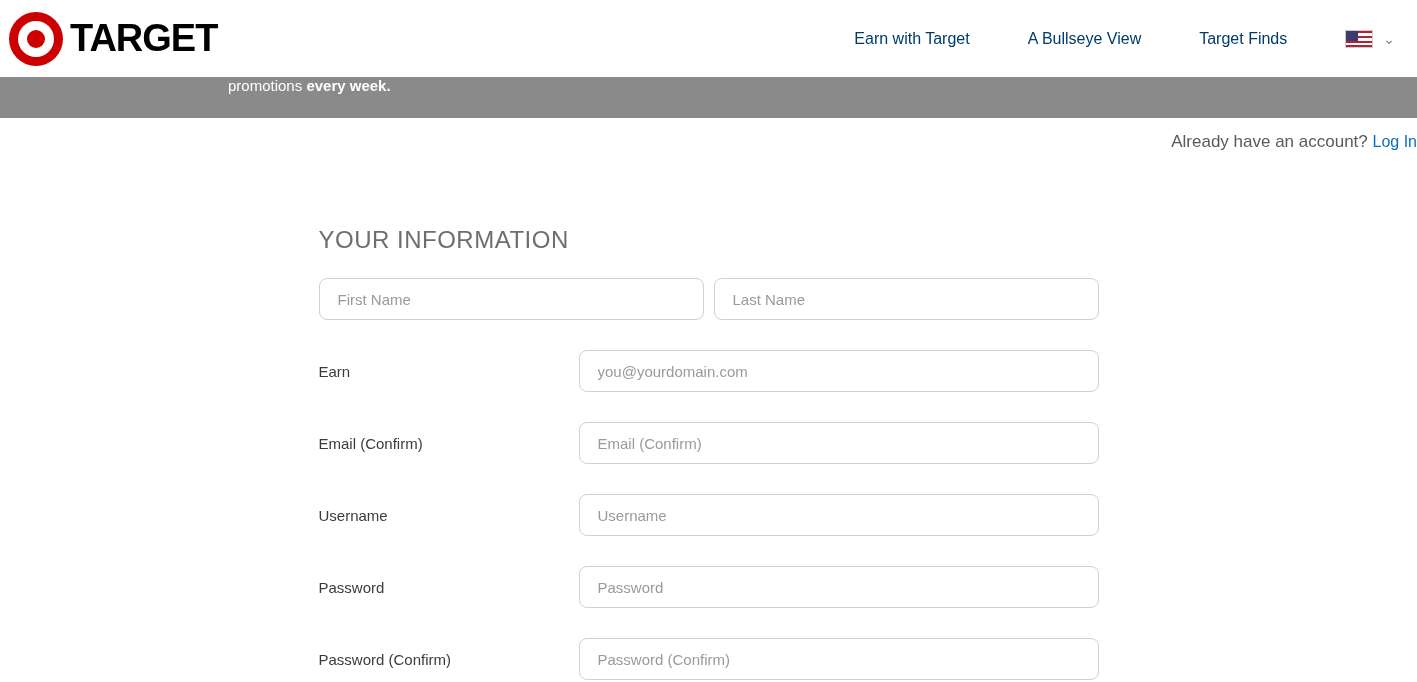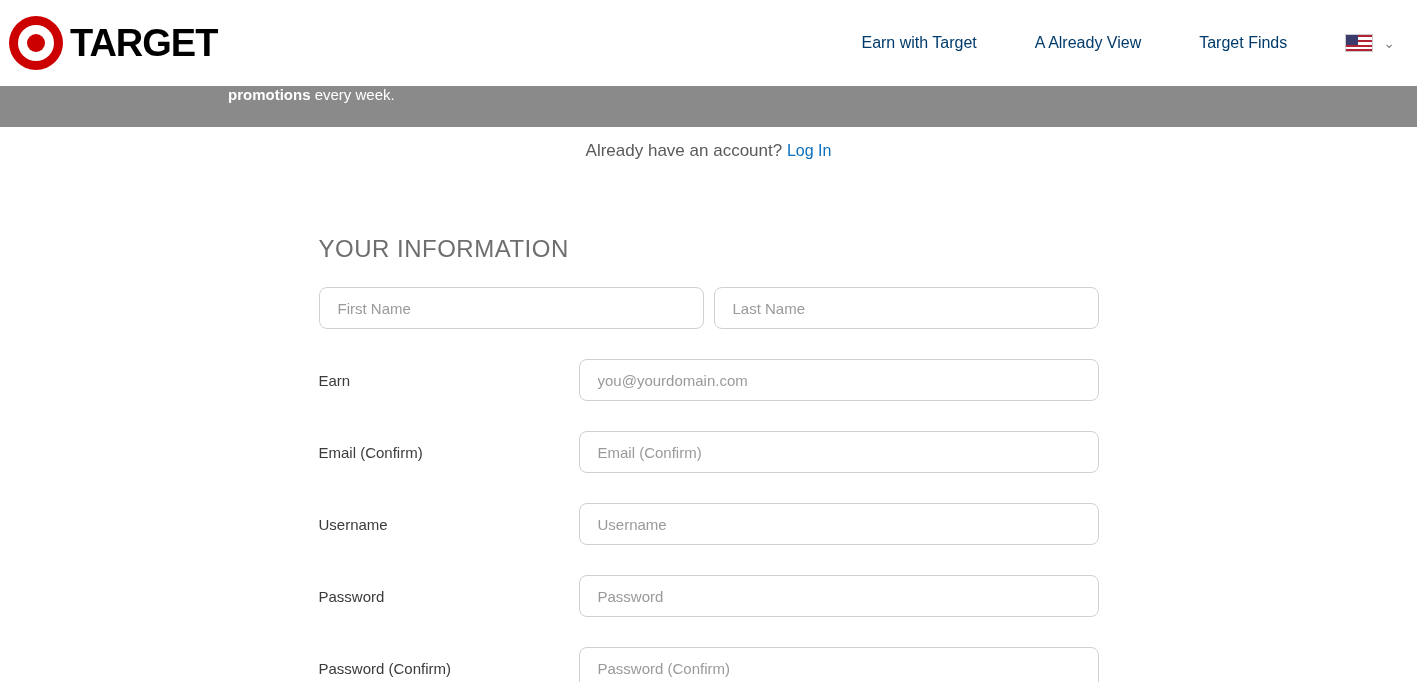--- a/index.html
+++ b/index.html
@@ -4,21 +4,21 @@
   <style>
     * { margin: 0; padding: 0; box-sizing: border-box; }
     body { font-family: -apple-system, BlinkMacSystemFont, "Segoe UI", Helvetica, Arial, sans-serif; color: #333; }
     
     .header {
       display: flex;
       align-items: center;
       justify-content: space-between;
       padding: 16px 8px 16px 8px;
       background: #fff;
-      height: 86px;
+      height: 77px;
     }
     .logo-wrap {
       display: flex;
       align-items: center;
       gap: 6px;
     }
     .logo-bullseye {
       display: inline-flex;
       align-items: center;
       justify-content: center;
@@ -77,25 +77,25 @@
       background: #8a8a8a;
       color: #fff;
       height: 41px;
       padding-left: 228px;
       font-size: 15px;
       display: flex;
       align-items: flex-start;
       padding-top: 0;
       line-height: 1.2;
     }
-    .banner .thin { font-weight: 700; }
-    .banner .bold { font-weight: 400; }
+    .banner .thin { font-weight: 400; }
+    .banner .bold { font-weight: 700; }
     
     .login-prompt {
-      text-align: center;
+      text-align: right;
       margin-top: 14px;
       font-size: 17px;
       color: #5a5a5a;
     }
     .login-prompt a {
       color: #0b6fbe;
       text-decoration: none;
       font-size: 16px;
     }
     
@@ -148,21 +148,21 @@
       <svg width="56" height="56" viewBox="0 0 56 56">
         <circle cx="28" cy="28" r="27" fill="#cc0000"></circle>
         <circle cx="28" cy="28" r="18" fill="#fff"></circle>
         <circle cx="28" cy="28" r="9" fill="#cc0000"></circle>
       </svg>
     </span>
     <span class="logo-text">TARGET</span>
   </div>
   <nav class="nav">
     <a href="#">Earn with Target</a>
-    <a href="#">A Already View</a>
+    <a href="#">A Bullseye View</a>
     <a href="#">Target Finds</a>
     <div class="locale">
       <span class="flag"></span>
       <span class="chevron">⌄</span>
     </div>
   </nav>
 </header>
 
 <div class="banner">
   <span>

